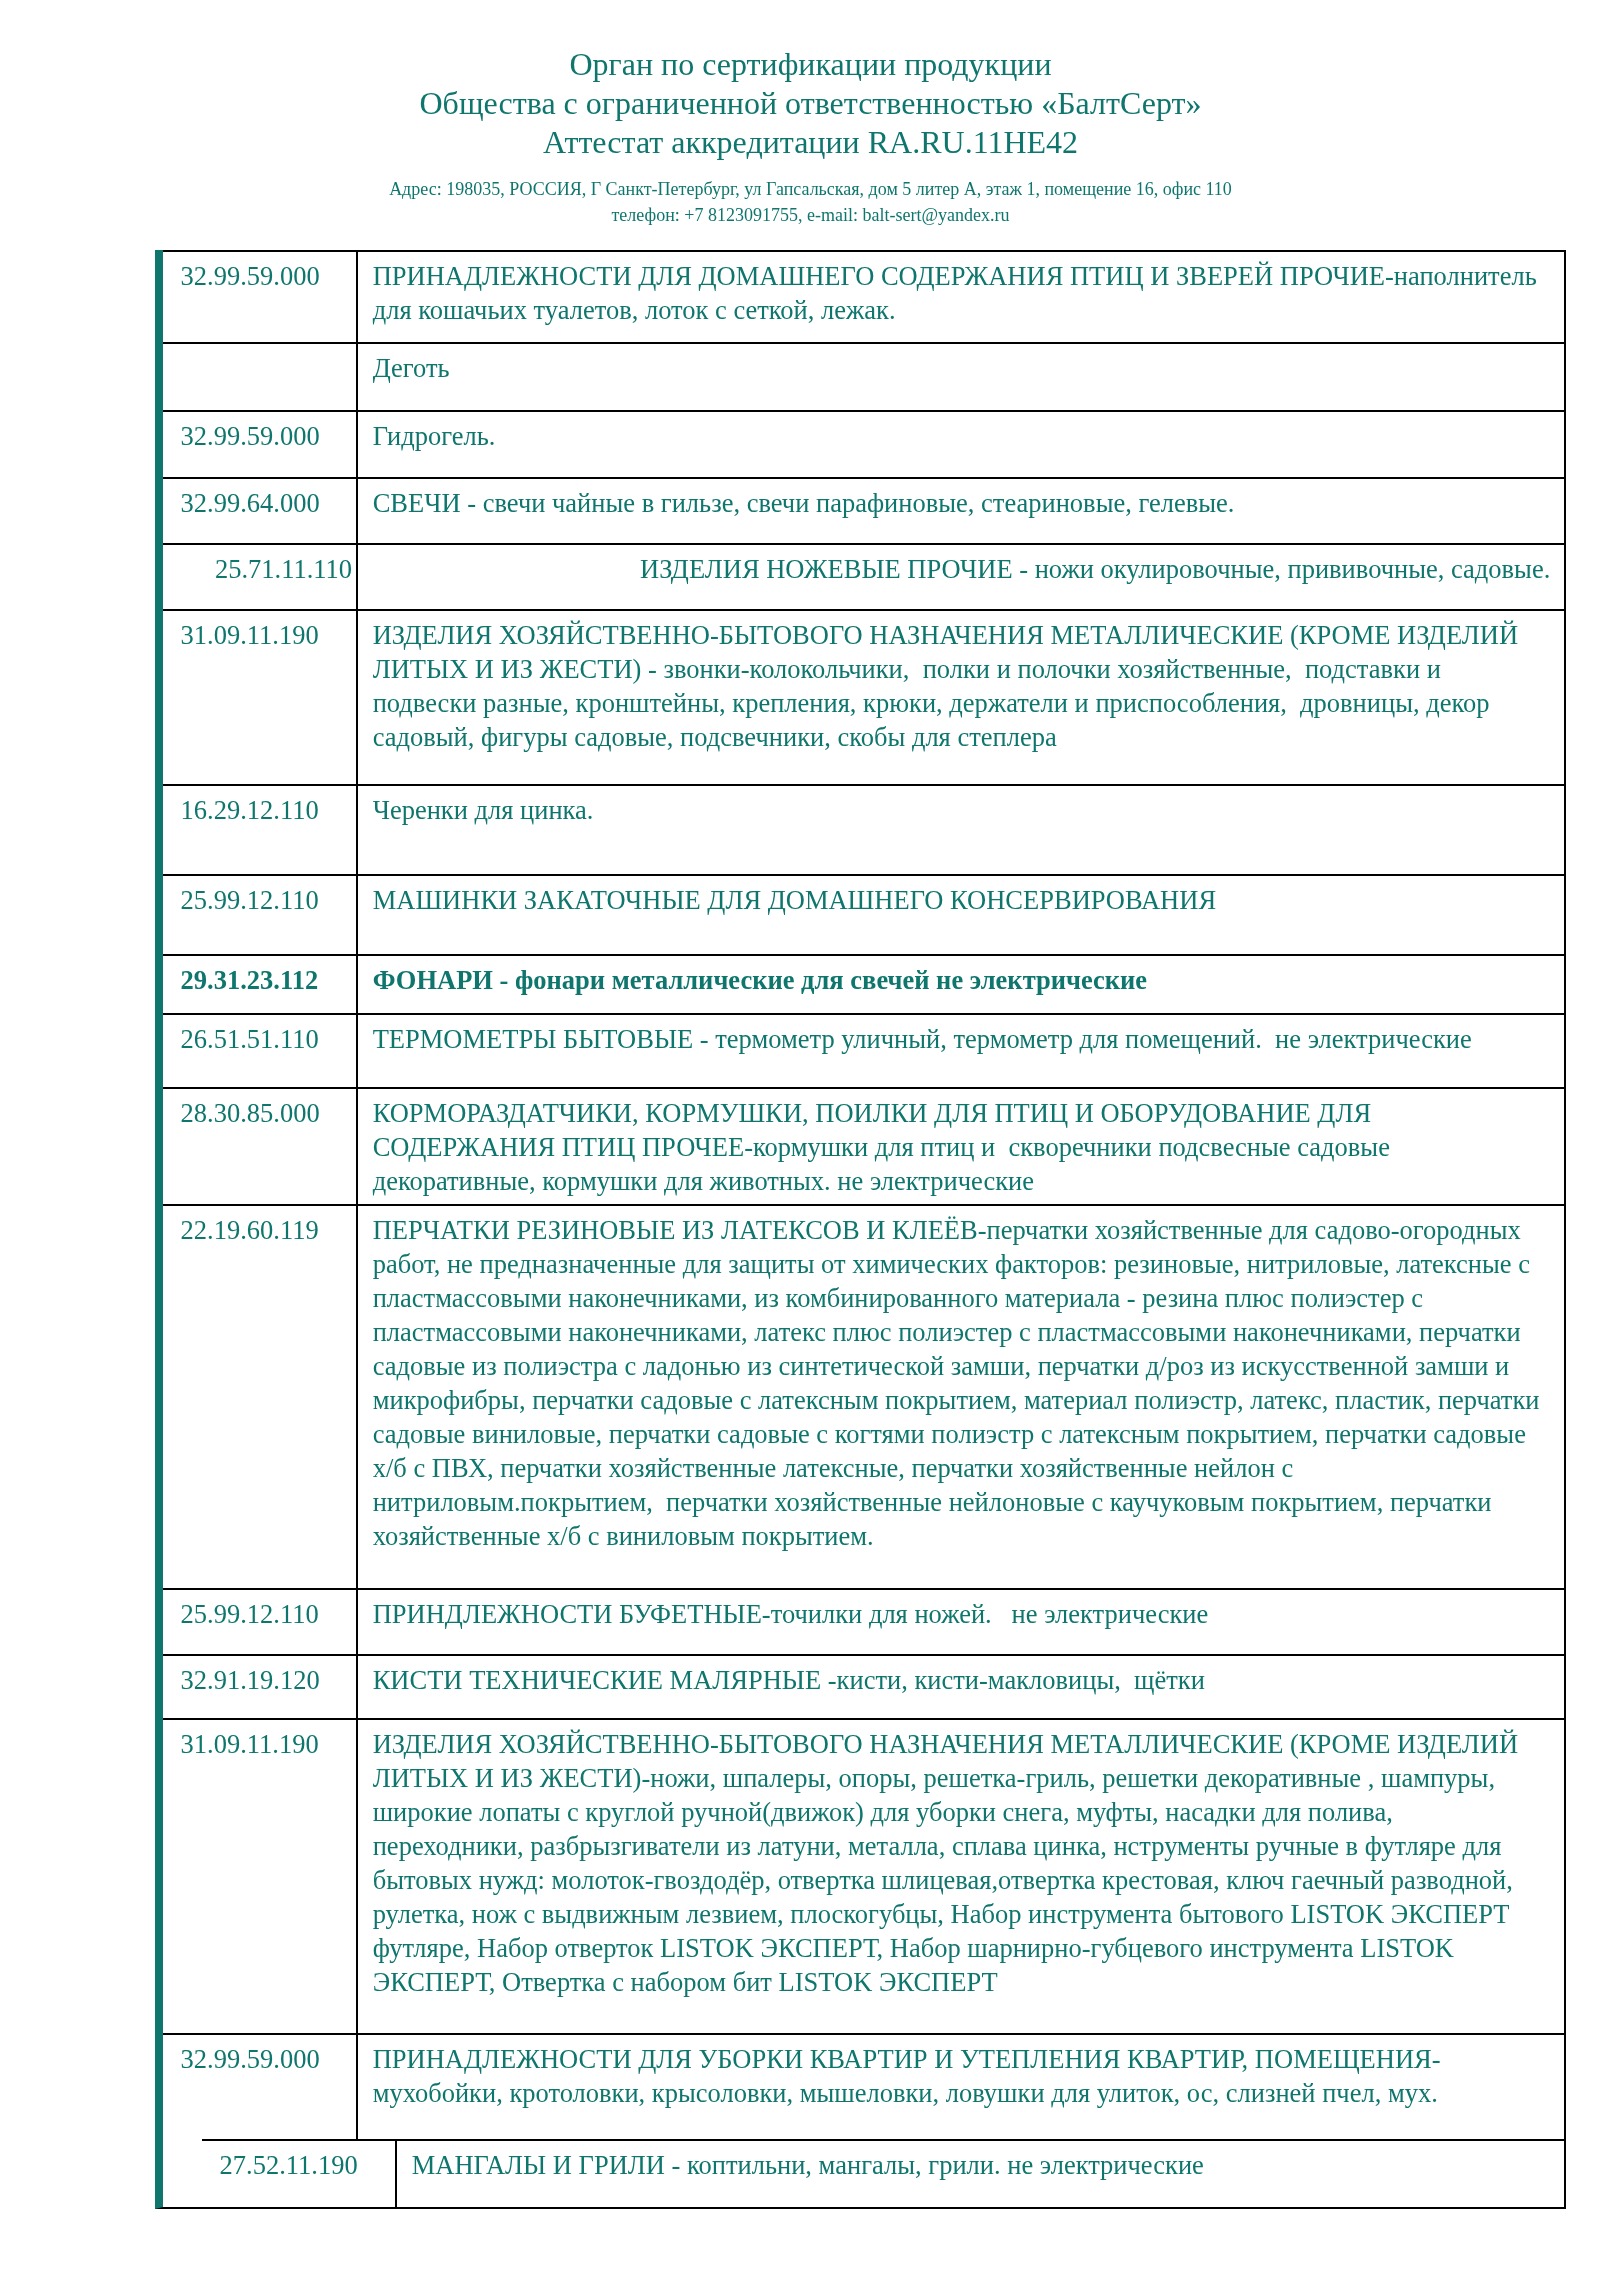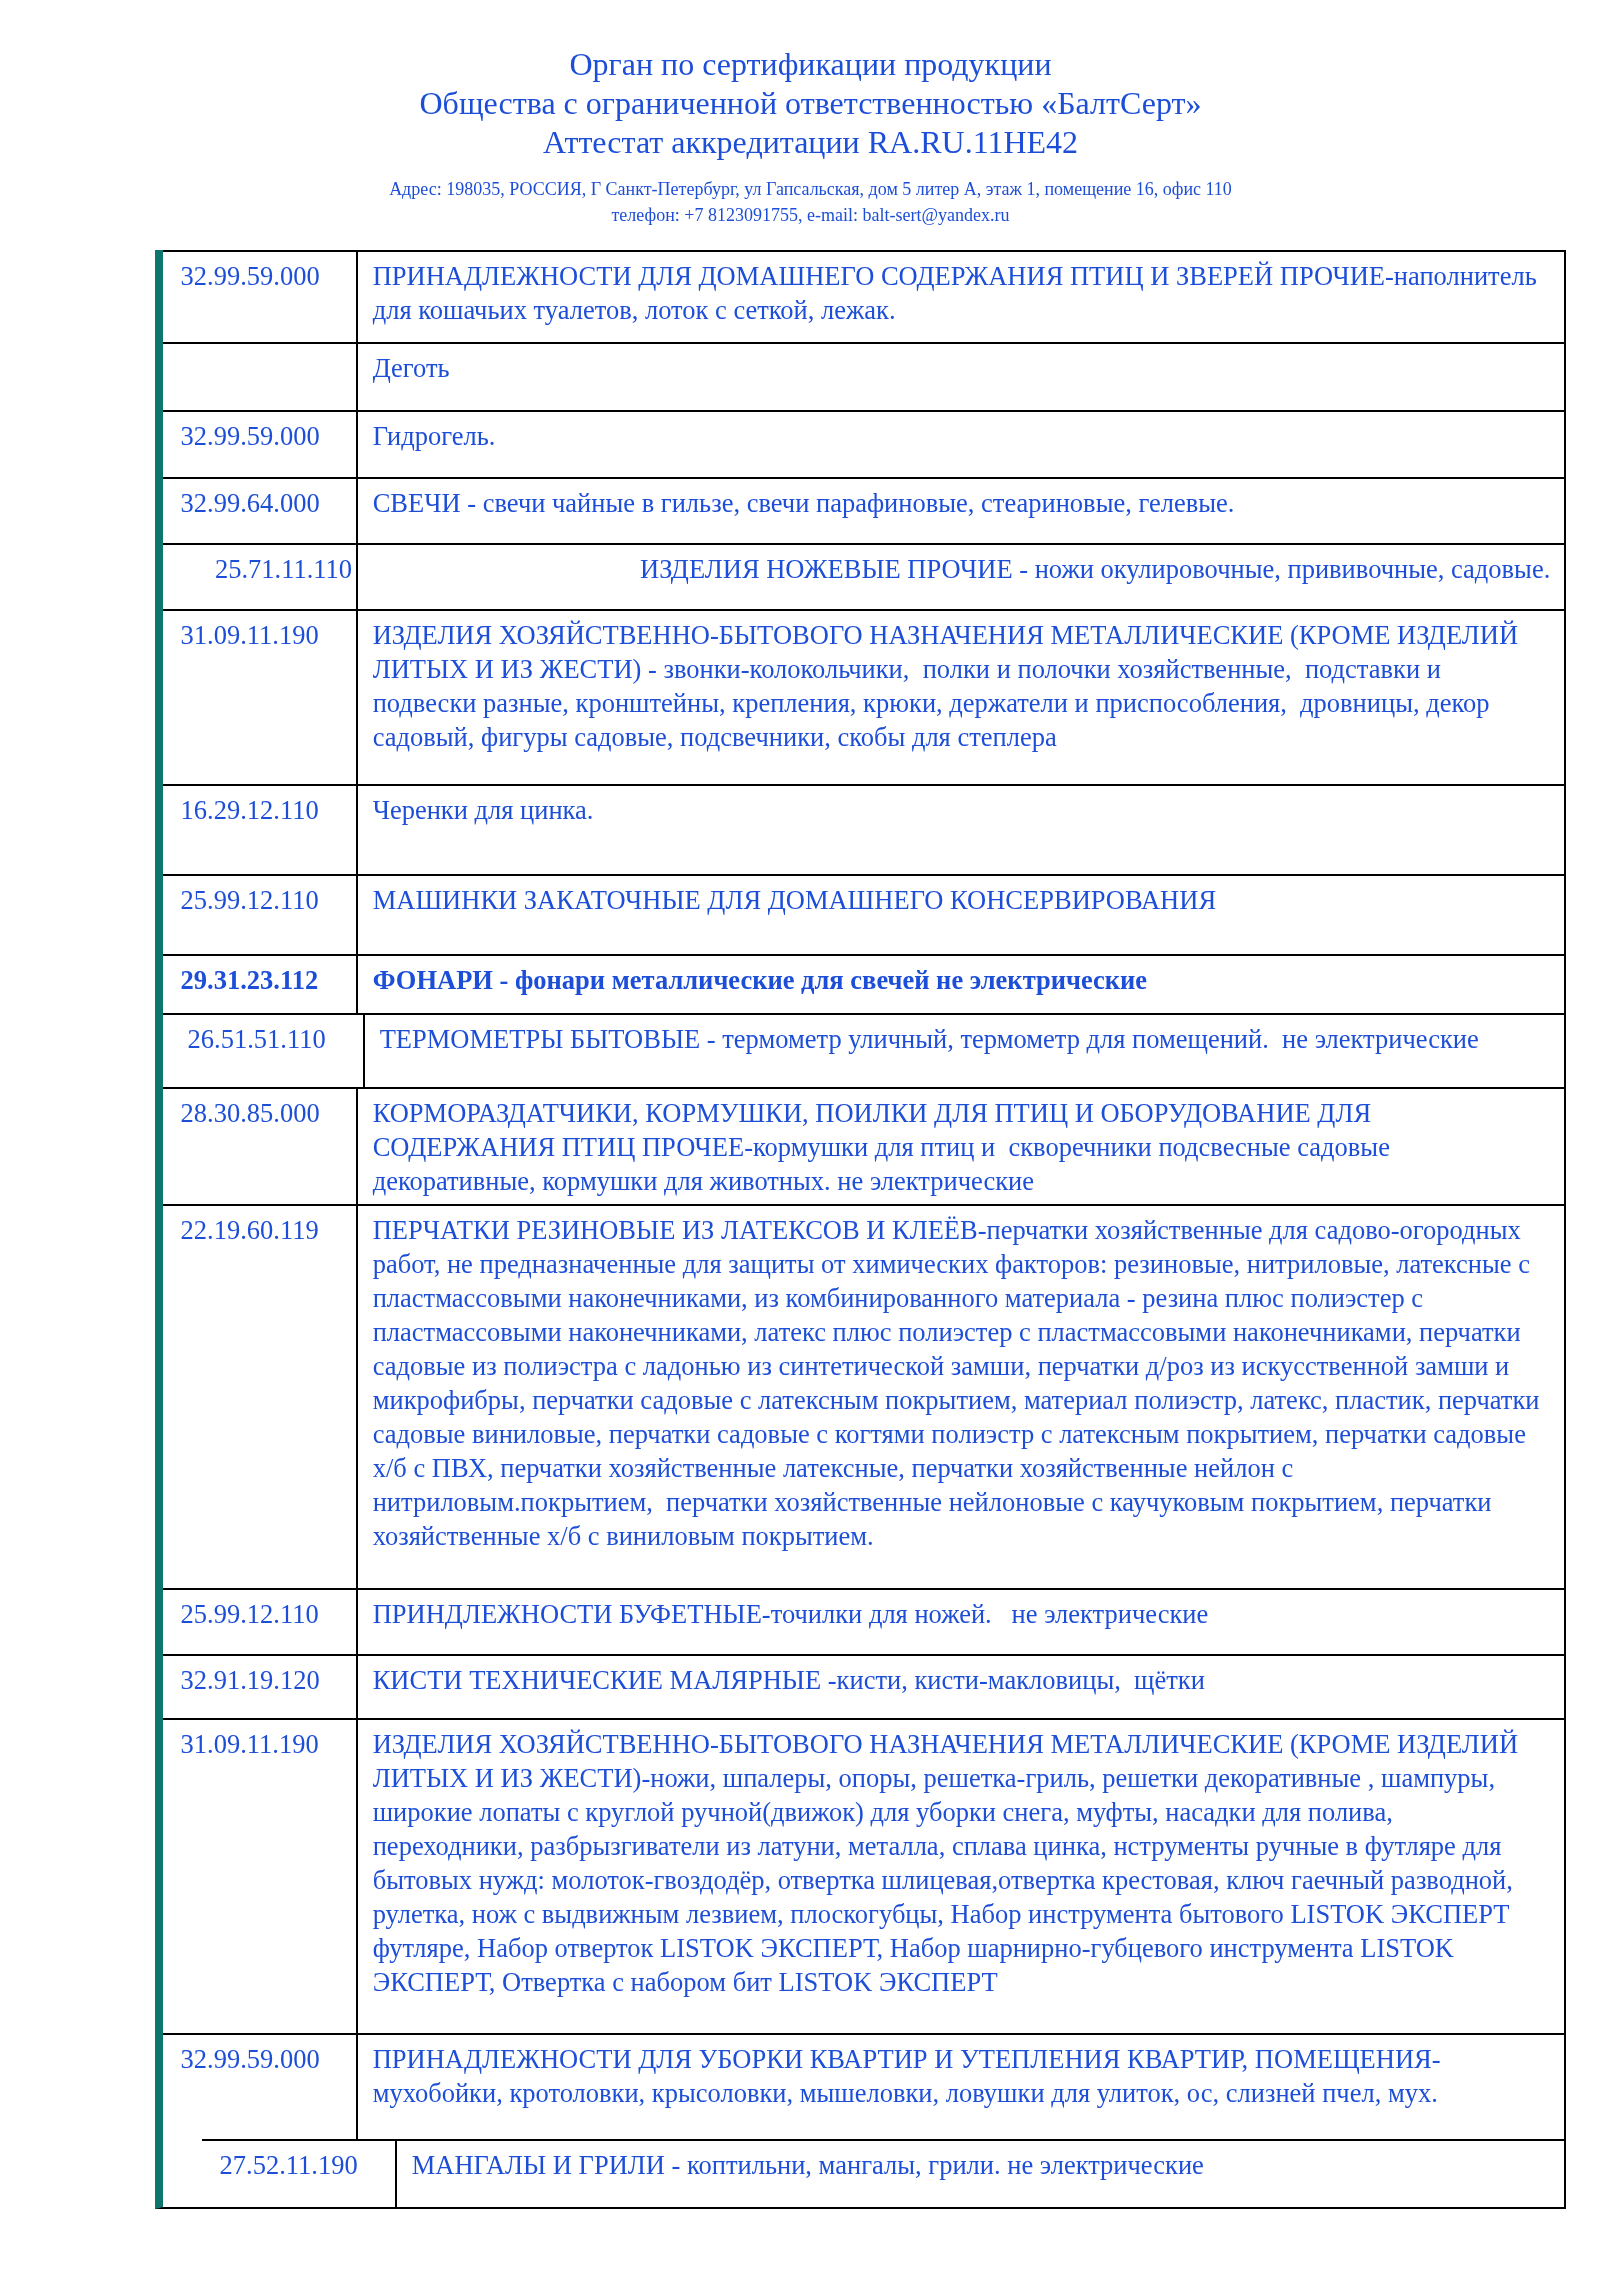--- a/index.html
+++ b/index.html
@@ -5,21 +5,21 @@
   html, body {
     margin: 0;
     padding: 0;
     background: #ffffff;
   }
   .page {
     position: relative;
     width: 1621px;
     height: 2293px;
     background: #ffffff;
-    color: #1d4ed8;
+    color: #0f766e;
     font-family: "Liberation Serif", serif;
     overflow: hidden;
   }
   .header {
     padding-top: 45px;
     text-align: center;
   }
   .title-line {
     font-size: 32px;
     line-height: 39px;
@@ -64,21 +64,21 @@
   
   .trow:nth-child(1)  { min-height: 90px; }
   .trow:nth-child(2)  { min-height: 66px; }
   .trow:nth-child(3)  { min-height: 65px; }
   .trow:nth-child(4)  { min-height: 64px; }
   .trow:nth-child(5)  { min-height: 64px; text-align: right; }
   .trow:nth-child(6)  { min-height: 173px; }
   .trow:nth-child(7)  { min-height: 88px; }
   .trow:nth-child(8)  { min-height: 78px; }
   .trow:nth-child(9)  { min-height: 57px; font-weight: bold; }
-  .trow:nth-child(10) { min-height: 72px; padding-left: 7px; }
+  .trow:nth-child(10) { min-height: 72px; }
   .trow:nth-child(11) { min-height: 100px; }
   .trow:nth-child(12) { min-height: 382px; }
   .trow:nth-child(13) { min-height: 64px; }
   .trow:nth-child(14) { min-height: 62px; }
   .trow:nth-child(15) { min-height: 313px; }
   .trow:nth-child(16) { min-height: 104px; }
   .trow:nth-child(17) { min-height: 66px; margin-left: 39px; }
 </style>
 </head>
 <body>

